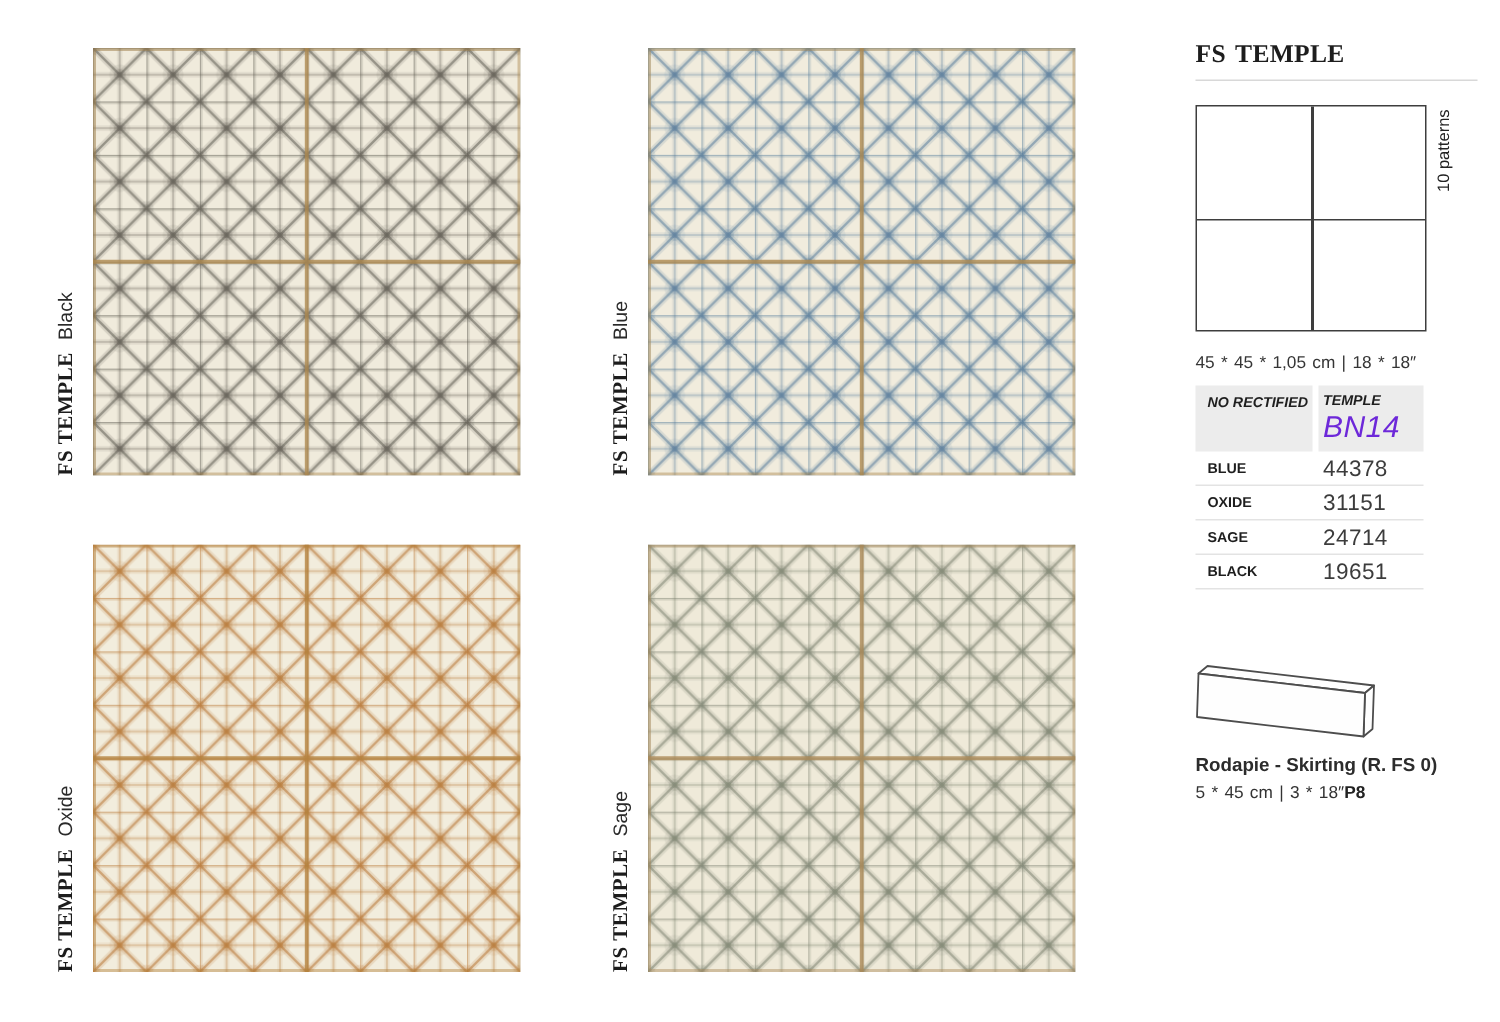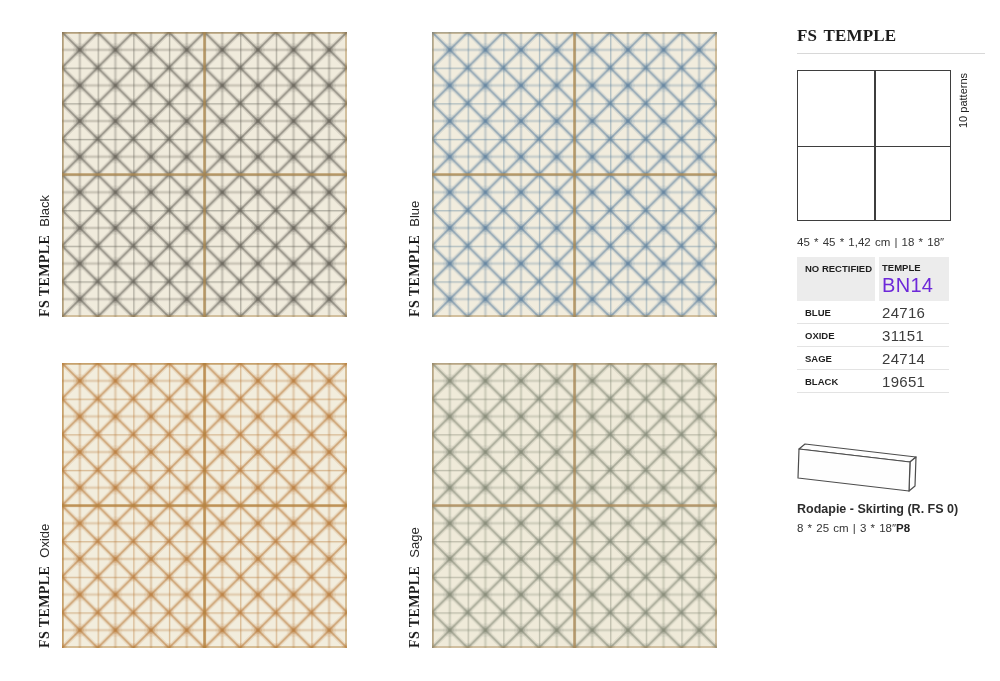--- a/index.html
+++ b/index.html
@@ -29,21 +29,21 @@
   .format-wrap{position:relative;margin-top:16px;width:190px;height:152px;}
   .format-diagram{position:absolute;left:0;top:0;width:152px;height:149px;border:1.5px solid #3e3e3e;background:#fff;}
   .fd-v{position:absolute;left:50%;top:0;bottom:0;width:1.5px;background:#3e3e3e;}
   .fd-h{position:absolute;top:50%;left:0;right:0;height:1.5px;background:#3e3e3e;}
   .patterns-label{position:absolute;left:160px;top:58px;transform:rotate(-90deg);transform-origin:0 0;
                   white-space:nowrap;font-size:11px;color:#222;}
 
   .size-label{margin-top:14px;font-size:11.5px;color:#353535;word-spacing:1px;}
 
   .finish-table{margin-top:9px;width:152px;font-size:9.5px;color:#1e1e1e;}
-  .ft-header{display:flex;gap:4px;}
+  .ft-header{display:flex;gap:4px;font-style:italic;}
   .ft-h1{width:70px;background:#ececec;padding:5px 0 5px 8px;font-weight:700;line-height:1.45;}
   .ft-h2{flex:1;background:#ececec;padding:5px 0 4px 3px;font-weight:700;}
   .ft-code{font-size:20px;font-weight:400;color:#6d28d9;margin-top:1px;letter-spacing:.3px;}
   .ft-row{display:flex;align-items:center;border-bottom:1px solid #e3e3e3;height:22px;}
   .ft-label{width:70px;padding-left:8px;font-weight:700;}
   .ft-value{padding-left:7px;font-size:15px;color:#3c3c3c;letter-spacing:.3px;}
 
   .skirting-art{margin-top:45px;width:126px;height:60px;}
   .skirt-title{font-size:12.5px;font-weight:700;color:#2c2c2c;}
   .skirt-size{margin-top:6px;font-size:11.5px;color:#333;word-spacing:1px;}
@@ -223,33 +223,33 @@
     <div class="side-rule"></div>
 
     <div class="format-wrap">
       <div class="format-diagram">
         <div class="fd-v"></div>
         <div class="fd-h"></div>
       </div>
       <div class="patterns-label">10 patterns</div>
     </div>
 
-    <div class="size-label">45 * 45 * 1,42 cm  | 18 * 18″</div>
+    <div class="size-label">45 * 45 * 1,05 cm  | 18 * 18″</div>
 
     <div class="finish-table">
       <div class="ft-header">
         <div class="ft-h1">NO RECTIFIED</div>
         <div class="ft-h2">
           <div>TEMPLE</div>
           <div class="ft-code">BN14</div>
         </div>
       </div>
       <div class="ft-row">
         <div class="ft-label">BLUE</div>
-        <div class="ft-value">24716</div>
+        <div class="ft-value">44378</div>
       </div>
       <div class="ft-row">
         <div class="ft-label">OXIDE</div>
         <div class="ft-value">31151</div>
       </div>
       <div class="ft-row">
         <div class="ft-label">SAGE</div>
         <div class="ft-value">24714</div>
       </div>
       <div class="ft-row">
@@ -263,17 +263,17 @@
         <path d="M2 11 L8 6 L119 19 L113 24 Z"></path>
         <path d="M113 24 L119 19 L118 48 L112 53 Z"></path>
         <path d="M2 11 L113 24 L112 53 L1 40 Z"></path>
       </g>
     </svg>
     <div class="skirt-title">
       <span>Rodapie - Skirting</span>
       <span>(R. FS 0)</span>
     </div>
     <div class="skirt-size">
-      <span>8 * 25 cm |  3 * 18″</span><b>P8</b>
+      <span>5 * 45 cm |  3 * 18″</span><b>P8</b>
     </div>
   </aside>
 
 </div>
 
 </body></html>

